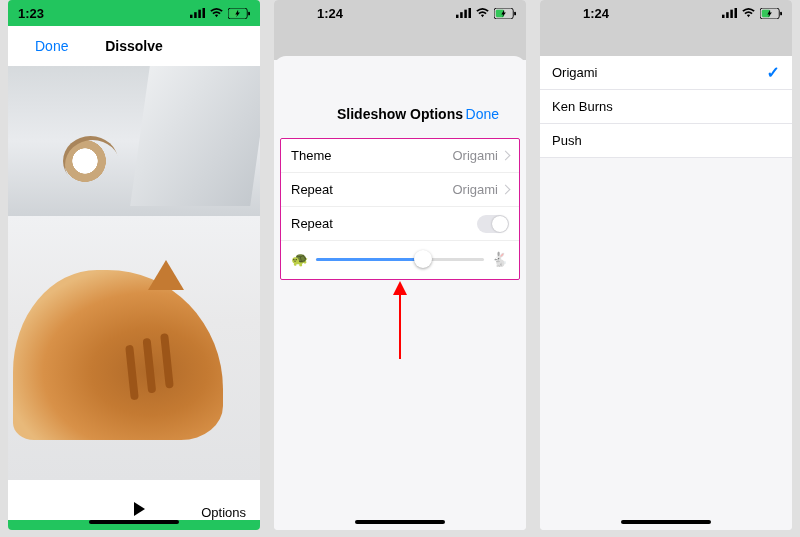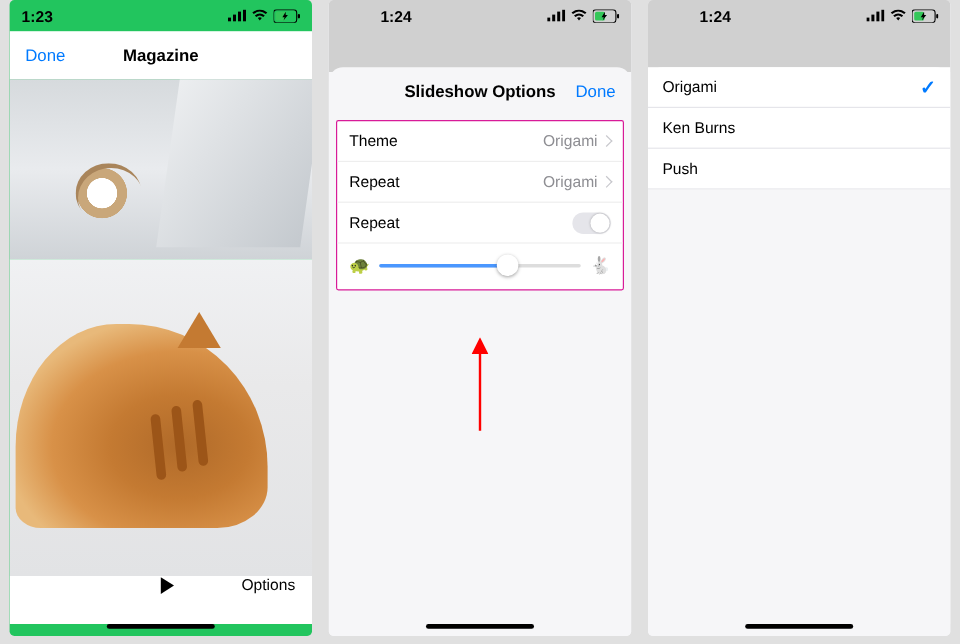--- a/index.html
+++ b/index.html
@@ -32,21 +32,21 @@
     padding: 0 10px;
     font-size: 13px;
     font-weight: 600;
   }
   .status-right { display:flex; gap:4px; align-items:center; }
   .nav {
     height: 40px;
     display: flex;
     align-items: center;
     justify-content: space-between;
-    padding: 0 13px;
+    padding: 0 27px;
     position: relative;
     background:#fff;
   }
   .nav-title {
     position: absolute;
     left: 0; right: 0;
     text-align: center;
     font-weight: 600;
     font-size: 14px;
     pointer-events: none;
@@ -97,21 +97,21 @@
     border-bottom:30px solid #c47a32;
   }
   .cat-stripe{
     position:absolute; bottom:80px; left:120px; width:8px; height:55px;
     background:#9c5518; border-radius:4px; transform:rotate(-6deg);
     box-shadow: 18px -5px 0 #9c5518, 36px -8px 0 #9c5518;
   }
   .bottom-bar {
     height: 40px;
     display: flex;
-    align-items: flex-start;
+    align-items: flex-end;
     justify-content: space-between;
     padding: 0 14px 0 12px;
     background:#fff;
   }
   .play-icon{ margin-left:auto; margin-right:auto; transform:translateX(8px);}
   .options { font-size:13px; }
   .home-ind {
     width:90px; height:4px; border-radius:3px; background:#000;
     margin: 0 auto 6px auto;
   }
@@ -123,21 +123,21 @@
   }
   .p2-modal-top .status-bar{color:#000;padding-left:43px;}
   .sheet{
     background:#f6f6f8;
     border-radius:12px 12px 0 0;
     flex:1;
     margin-top:-4px;
     display:flex; flex-direction:column;
     position:relative;
   }
-  .sheet .nav{background:transparent;}
+  .sheet .nav{background:transparent;margin-top:38px;}
   .highlight-box{
     border:1.5px solid #d81b98;
     margin:4px 6px;
     padding-bottom:8px;
     background:#fff;
     border-radius:2px;
   }
   .row{
     display:flex; justify-content:space-between; align-items:center;
     height:34px; padding:0 10px;
@@ -206,21 +206,21 @@
       <svg class="si" style="width:22px;height:11px" viewBox="0 0 24 12">
           <rect x="0" y="0" width="21" height="12" rx="3" fill="none" stroke="#000" stroke-width="1"></rect>
           <rect x="22" y="4" width="2" height="4" rx="1" fill="#000"></rect>
           <rect x="2" y="2" width="9" height="8" rx="1.5" fill="#34c759"></rect>
           <path d="M11 2 L8 7 L10 7 L9 10 L13 5 L11 5 Z" fill="#000"></path>
         </svg>
     </span>
   </div>
   <div class="nav">
     <span class="nav-left">Done</span>
-    <span class="nav-title">Magazine</span>
+    <span class="nav-title">Dissolve</span>
     <span class="nav-right"></span>
   </div>
   <div class="p1-top">
       <div class="fold"></div>
     </div>
   <div class="p1-bottom">
     <div class="cat-body"></div>
       <div class="cat-ear"></div>
       <div class="cat-stripe"></div>
   </div>

